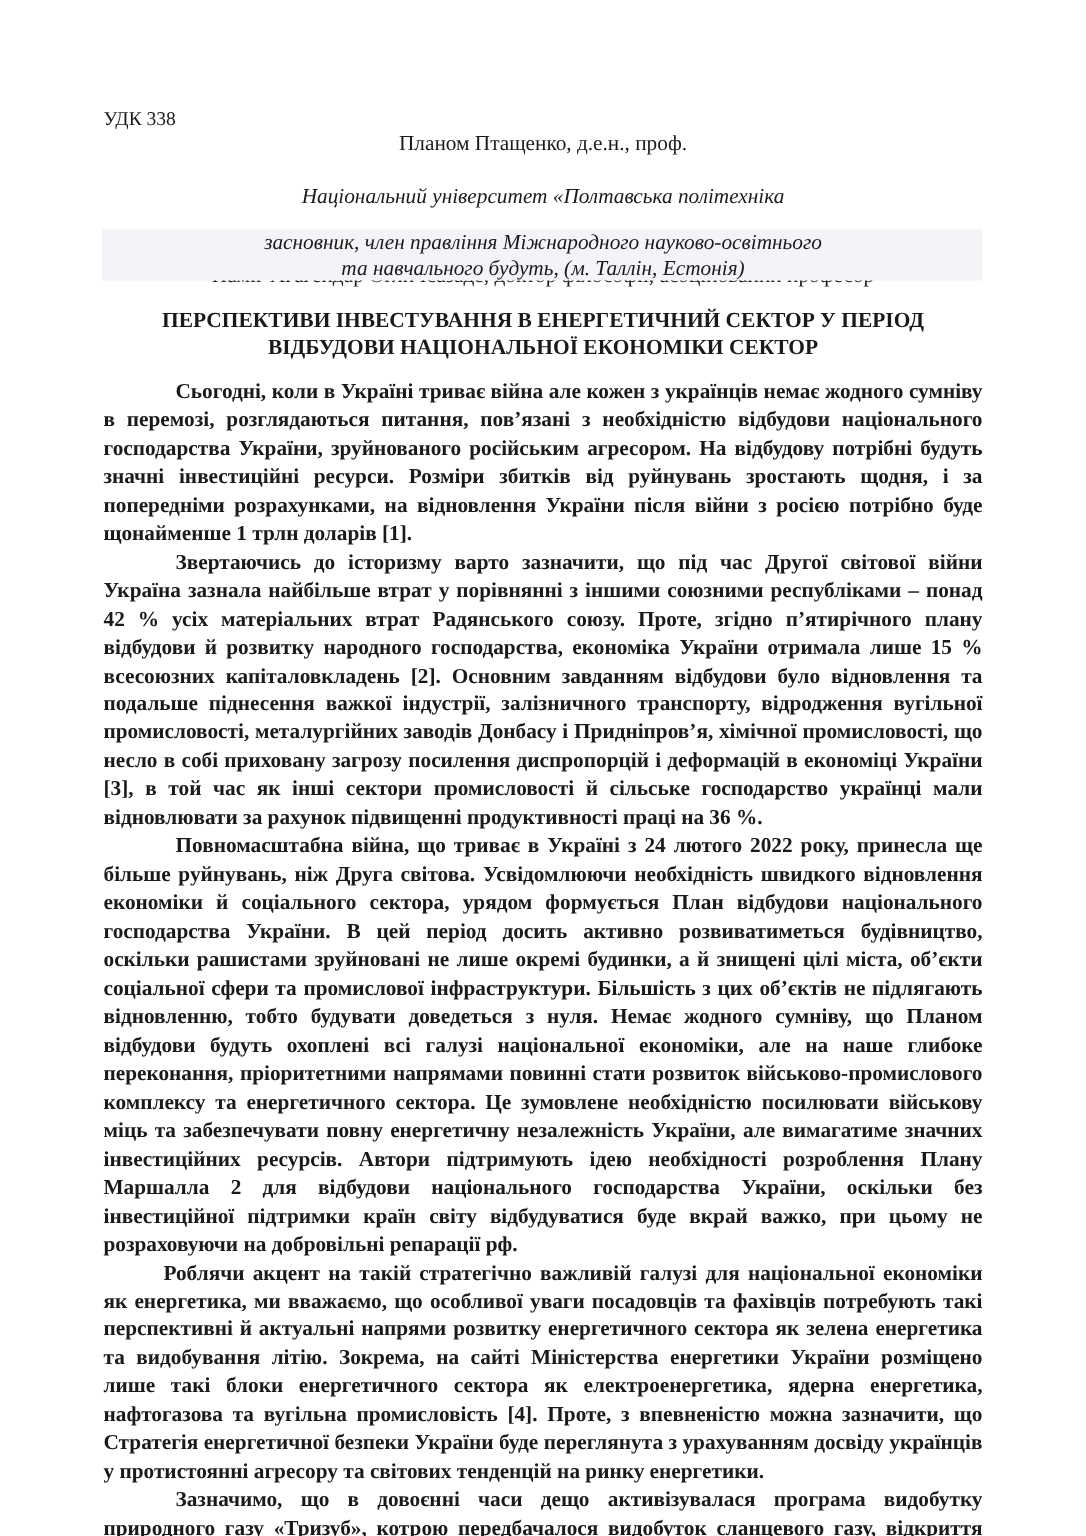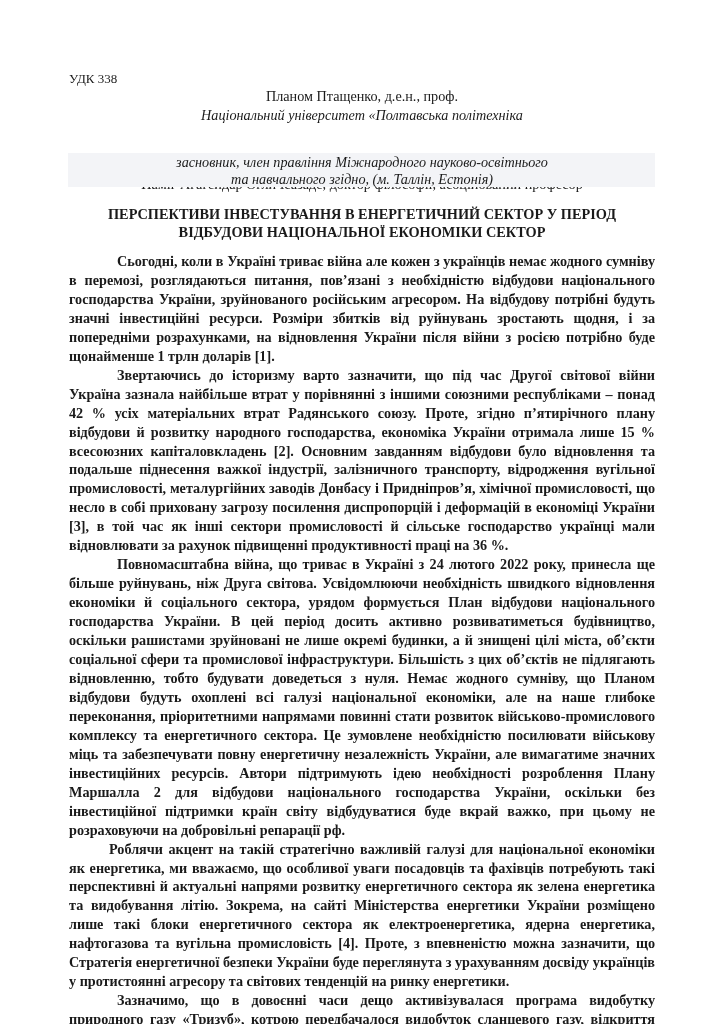--- a/index.html
+++ b/index.html
@@ -16,28 +16,28 @@
   .body-text p.tight { text-indent:40px; }
 </style>
 </head>
 <body>
 
 <div class="page">
 
   <div class="udk">УДК 338</div>
 
   <div class="center-line" style="top:87px;">Планом Птащенко, д.е.н., проф.</div>
-  <div class="center-line italic" style="top:106px;font-style:italic;">Національний університет «Полтавська політехніка</div>
+  <div class="center-line italic" style="top:122px;font-style:italic;">Національний університет «Полтавська політехніка</div>
   <div class="center-line italic" style="top:125px;margin-top:28px;">імені Юрія Кондратюка», (м. Полтава, Україна)</div>
 
   <div class="center-line" style="top:135px; top:134px;margin-top:41px;">Наміг Агагейдар Огли Ісазаде, доктор філософії, асоційований професор</div>
 
   <div class="shade"></div>
   <div class="center-line italic" style="top:153px;">засновник, член правління Міжнародного науково-освітнього</div>
-  <div class="center-line italic" style="top:170px;">та навчального згідно, (м. Таллін, Естонія)</div>
+  <div class="center-line italic" style="top:170px;">та навчального будуть, (м. Таллін, Естонія)</div>
 
   <div class="title">
     <div>ПЕРСПЕКТИВИ ІНВЕСТУВАННЯ В ЕНЕРГЕТИЧНИЙ СЕКТОР У ПЕРІОД</div>
     <div>ВІДБУДОВИ НАЦІОНАЛЬНОЇ ЕКОНОМІКИ СЕКТОР</div>
   </div>
 
   <div class="body-text">
     <p>Сьогодні, коли в Україні триває війна але кожен з українців немає жодного сумніву в перемозі, розглядаються питання, пов’язані з необхідністю відбудови національного господарства України, зруйнованого російським агресором. На відбудову потрібні будуть значні інвестиційні ресурси. Розміри збитків від руйнувань зростають щодня, і за попередніми розрахунками, на відновлення України після війни з росією потрібно буде щонайменше 1 трлн доларів [1].</p>
     <p>Звертаючись до історизму варто зазначити, що під час Другої світової війни Україна зазнала найбільше втрат у порівнянні з іншими союзними республіками – понад 42 % усіх матеріальних втрат Радянського союзу. Проте, згідно п’ятирічного плану відбудови й розвитку народного господарства, економіка України отримала лише 15 % всесоюзних капіталовкладень [2]. Основним завданням відбудови було відновлення та подальше піднесення важкої індустрії, залізничного транспорту, відродження вугільної промисловості, металургійних заводів Донбасу і Придніпров’я, хімічної промисловості, що несло в собі приховану загрозу посилення диспропорцій і деформацій в економіці України [3], в той час як інші сектори промисловості й сільське господарство українці мали відновлювати за рахунок підвищенні продуктивності праці на 36 %.</p>
     <p>Повномасштабна війна, що триває в Україні з 24 лютого 2022 року, принесла ще більше руйнувань, ніж Друга світова. Усвідомлюючи необхідність швидкого відновлення економіки й соціального сектора, урядом формується План відбудови національного господарства України. В цей період досить активно розвиватиметься будівництво, оскільки рашистами зруйновані не лише окремі будинки, а й знищені цілі міста, об’єкти соціальної сфери та промислової інфраструктури. Більшість з цих об’єктів не підлягають відновленню, тобто будувати доведеться з нуля. Немає жодного сумніву, що Планом відбудови будуть охоплені всі галузі національної економіки, але на наше глибоке переконання, пріоритетними напрямами повинні стати розвиток військово-промислового комплексу та енергетичного сектора. Це зумовлене необхідністю посилювати військову міць та забезпечувати повну енергетичну незалежність України, але вимагатиме значних інвестиційних ресурсів. Автори підтримують ідею необхідності розроблення Плану Маршалла 2 для відбудови національного господарства України, оскільки без інвестиційної підтримки країн світу відбудуватися буде вкрай важко, при цьому не розраховуючи на добровільні репарації рф.</p>

